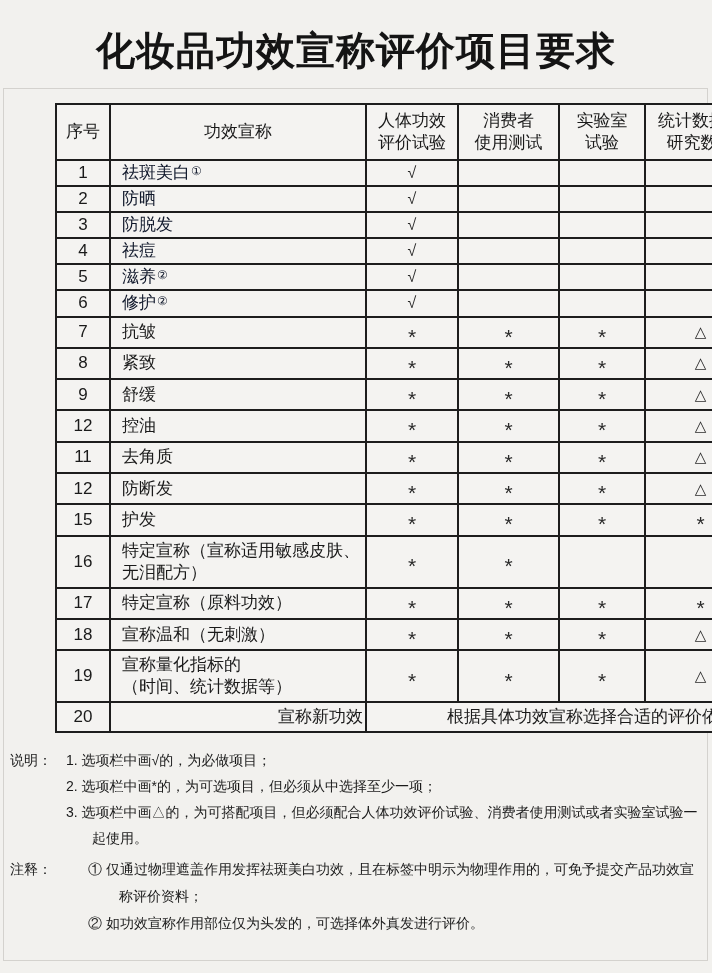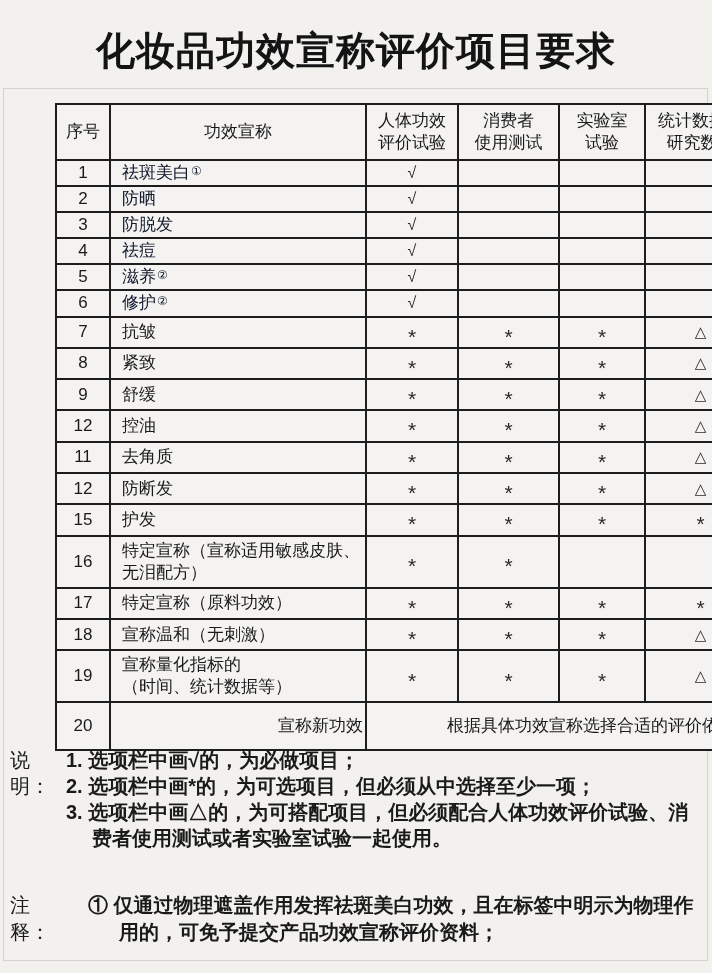--- a/index.html
+++ b/index.html
@@ -39,41 +39,41 @@
   }
   .req-table th {
     font-weight:500;
     height:56px;
     text-align:center;
     white-space:pre-line;
     padding:2px 1px;
   }
   .req-table td { height:26px; padding:1px 2px; }
   .req-table tr.tall td { height:52px; }
-  .req-table tr.row20 td { height:48px; }
+  .req-table tr.row20 td { height:30px; }
   .c-no { text-align:center; }
   .c-claim { text-align:left; padding-left:11px !important; white-space:pre-line; }
   .c-claim.red { color:#0f172a; }
   .c-claim .sup { font-size:12px; vertical-align:3px; margin-left:1px; }
   .c-sym { text-align:center; }
   .sym-check { font-size:16px; color:#2a2a2a; }
   .sym-star  { font-size:21px; color:#2a2a2a; display:inline-block; transform:translateY(4px); }
   .sym-tri   { font-size:15px; color:#2a2a2a; }
   .c-merged { text-align:right; font-weight:400; padding-left:4px; }
   .row20 .c-claim { font-weight:500;text-align:right; }
 
   .notes, .footnotes {
     position:absolute; left:10px; width:696px;
-    font-size:20px; line-height:26px;
+    font-size:14px; line-height:26px;
     display:flex; align-items:flex-start;
   }
   .notes { top:747px; }
-  .footnotes { top:892px; line-height:27px; }
+  .footnotes { top:856px; line-height:27px; }
   .note-label { flex:0 0 56px; font-weight:500; }
-  .note-items { flex:1;font-weight:bold; }
+  .note-items { flex:1; }
   .note-item  { padding-left:26px; text-indent:-26px; }
   .fn-item    { padding-left:31px; text-indent:-31px;margin-left:22px; }
 </style>
 </head>
 <body>
 
 <div class="page-title">化妆品功效宣称评价项目要求</div>
 
 <div class="outer-frame"></div>
 
@@ -252,14 +252,15 @@
     <div class="note-item">1. 选项栏中画√的，为必做项目；</div>
     <div class="note-item">2. 选项栏中画*的，为可选项目，但必须从中选择至少一项；</div>
     <div class="note-item">3. 选项栏中画△的，为可搭配项目，但必须配合人体功效评价试验、消费者使用测试或者实验室试验一起使用。</div>
   </div>
 </div>
 
 <div class="footnotes">
   <span class="note-label">注释：</span>
   <div class="note-items">
     <div class="fn-item">① 仅通过物理遮盖作用发挥祛斑美白功效，且在标签中明示为物理作用的，可免予提交产品功效宣称评价资料；</div>
+    <div class="fn-item">② 如功效宣称作用部位仅为头发的，可选择体外真发进行评价。</div>
   </div>
 </div>
 
 </body></html>

